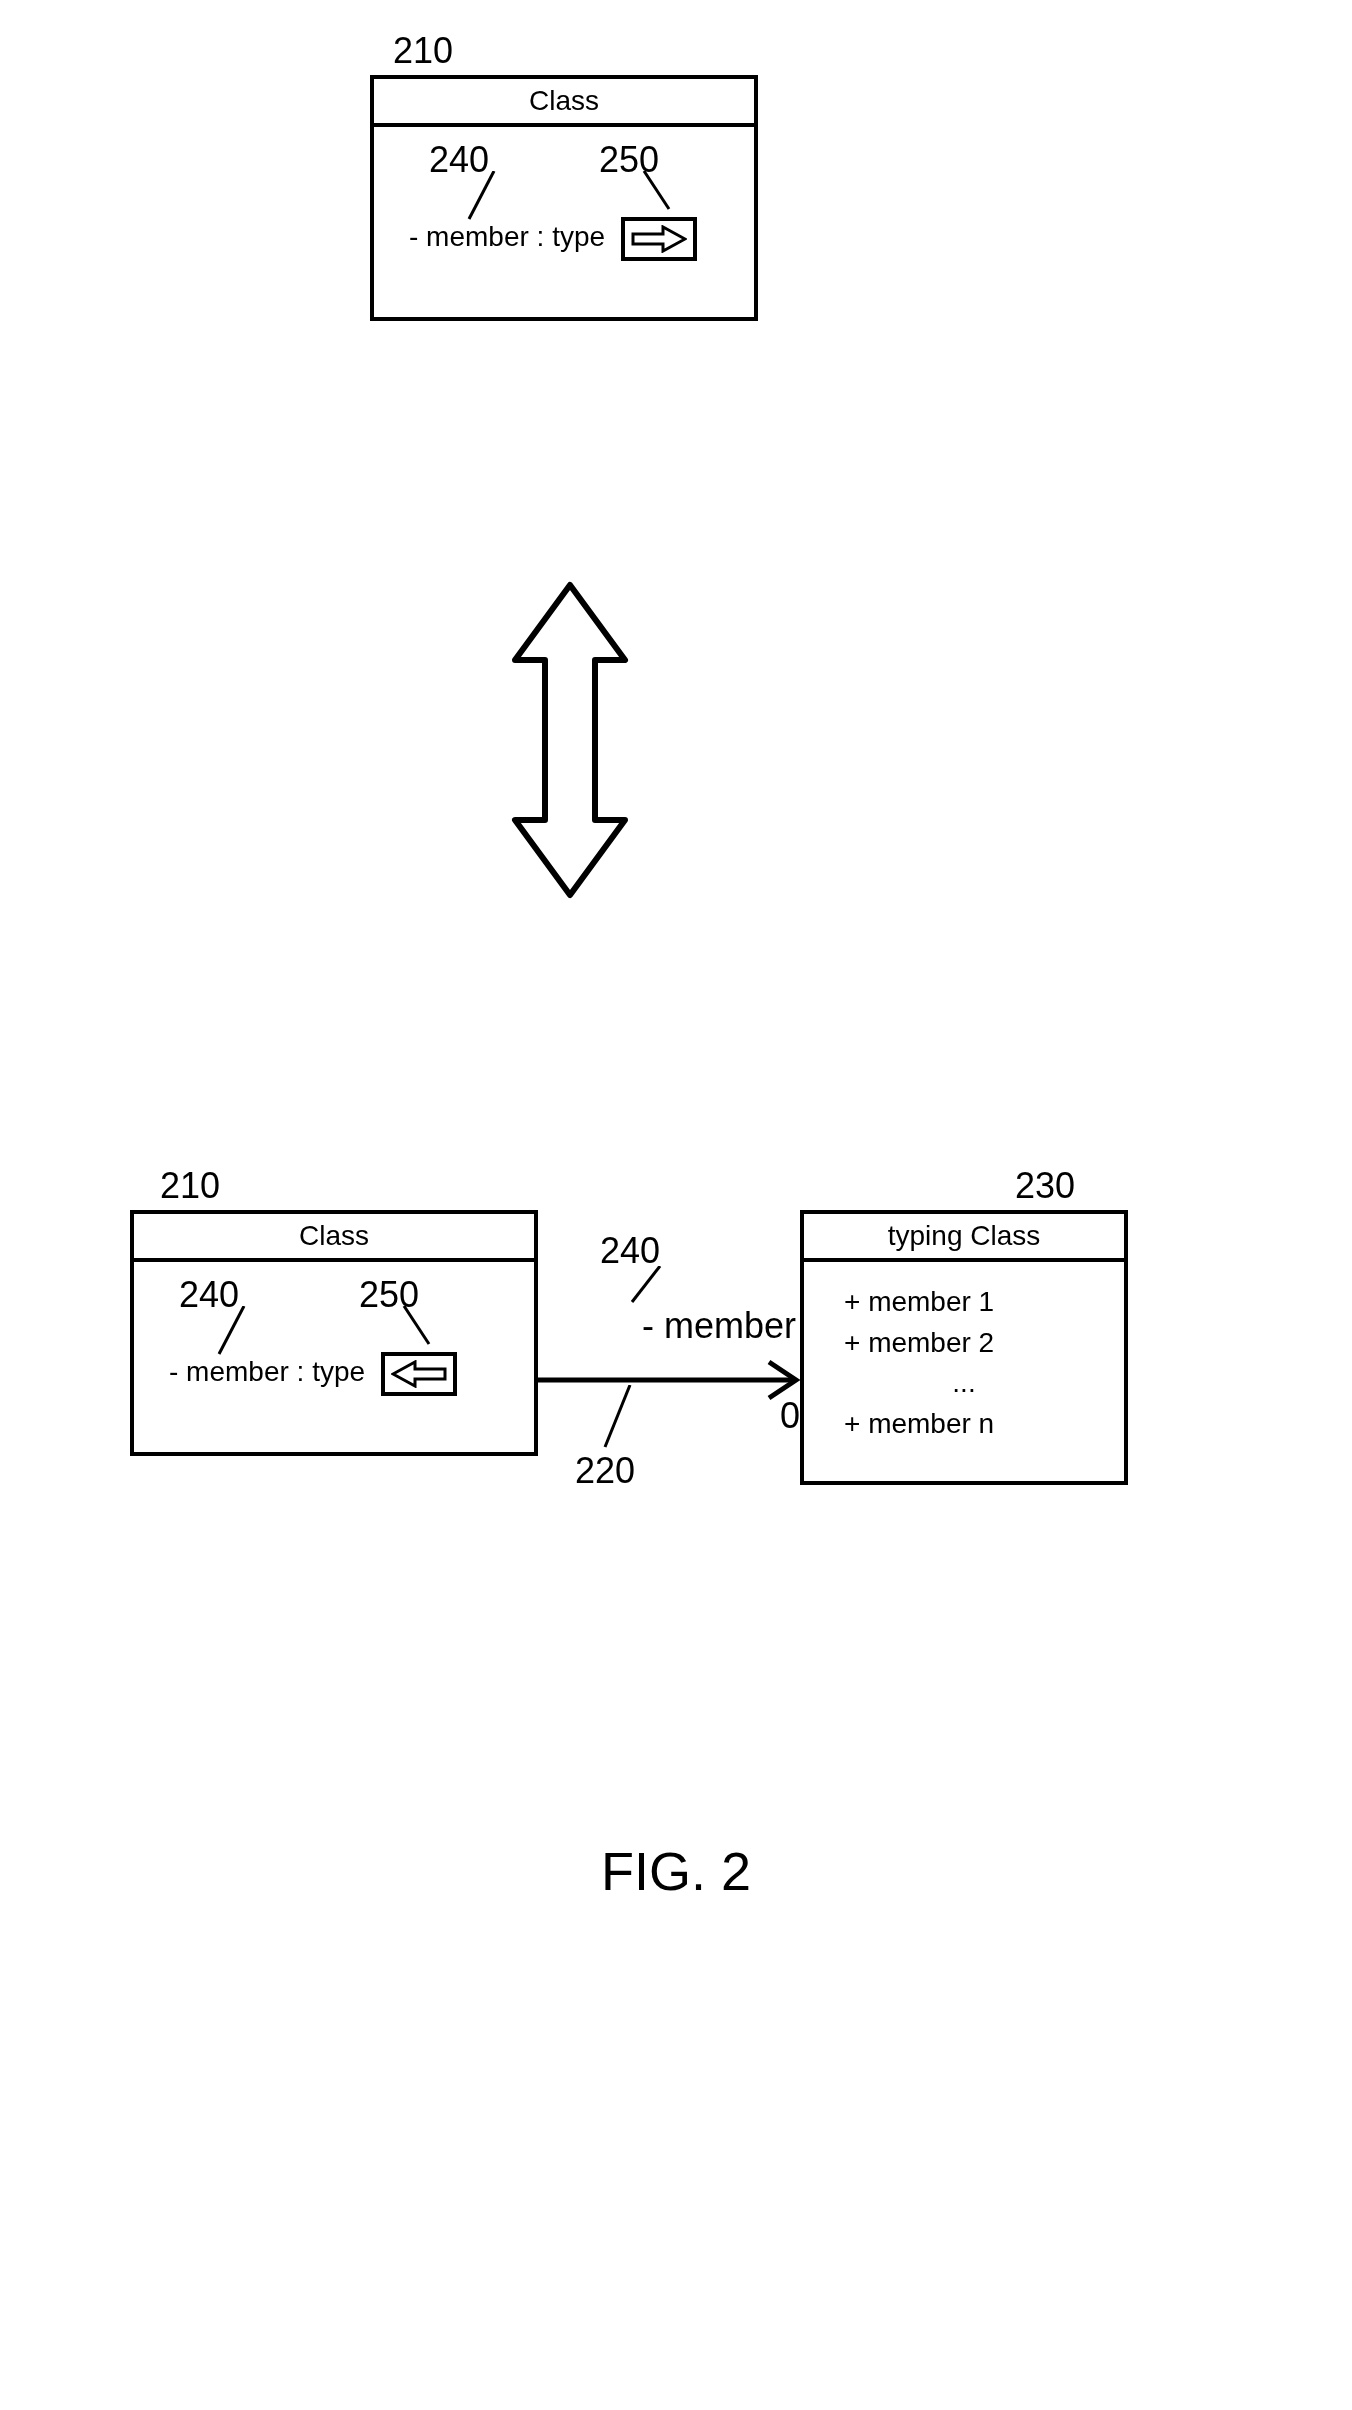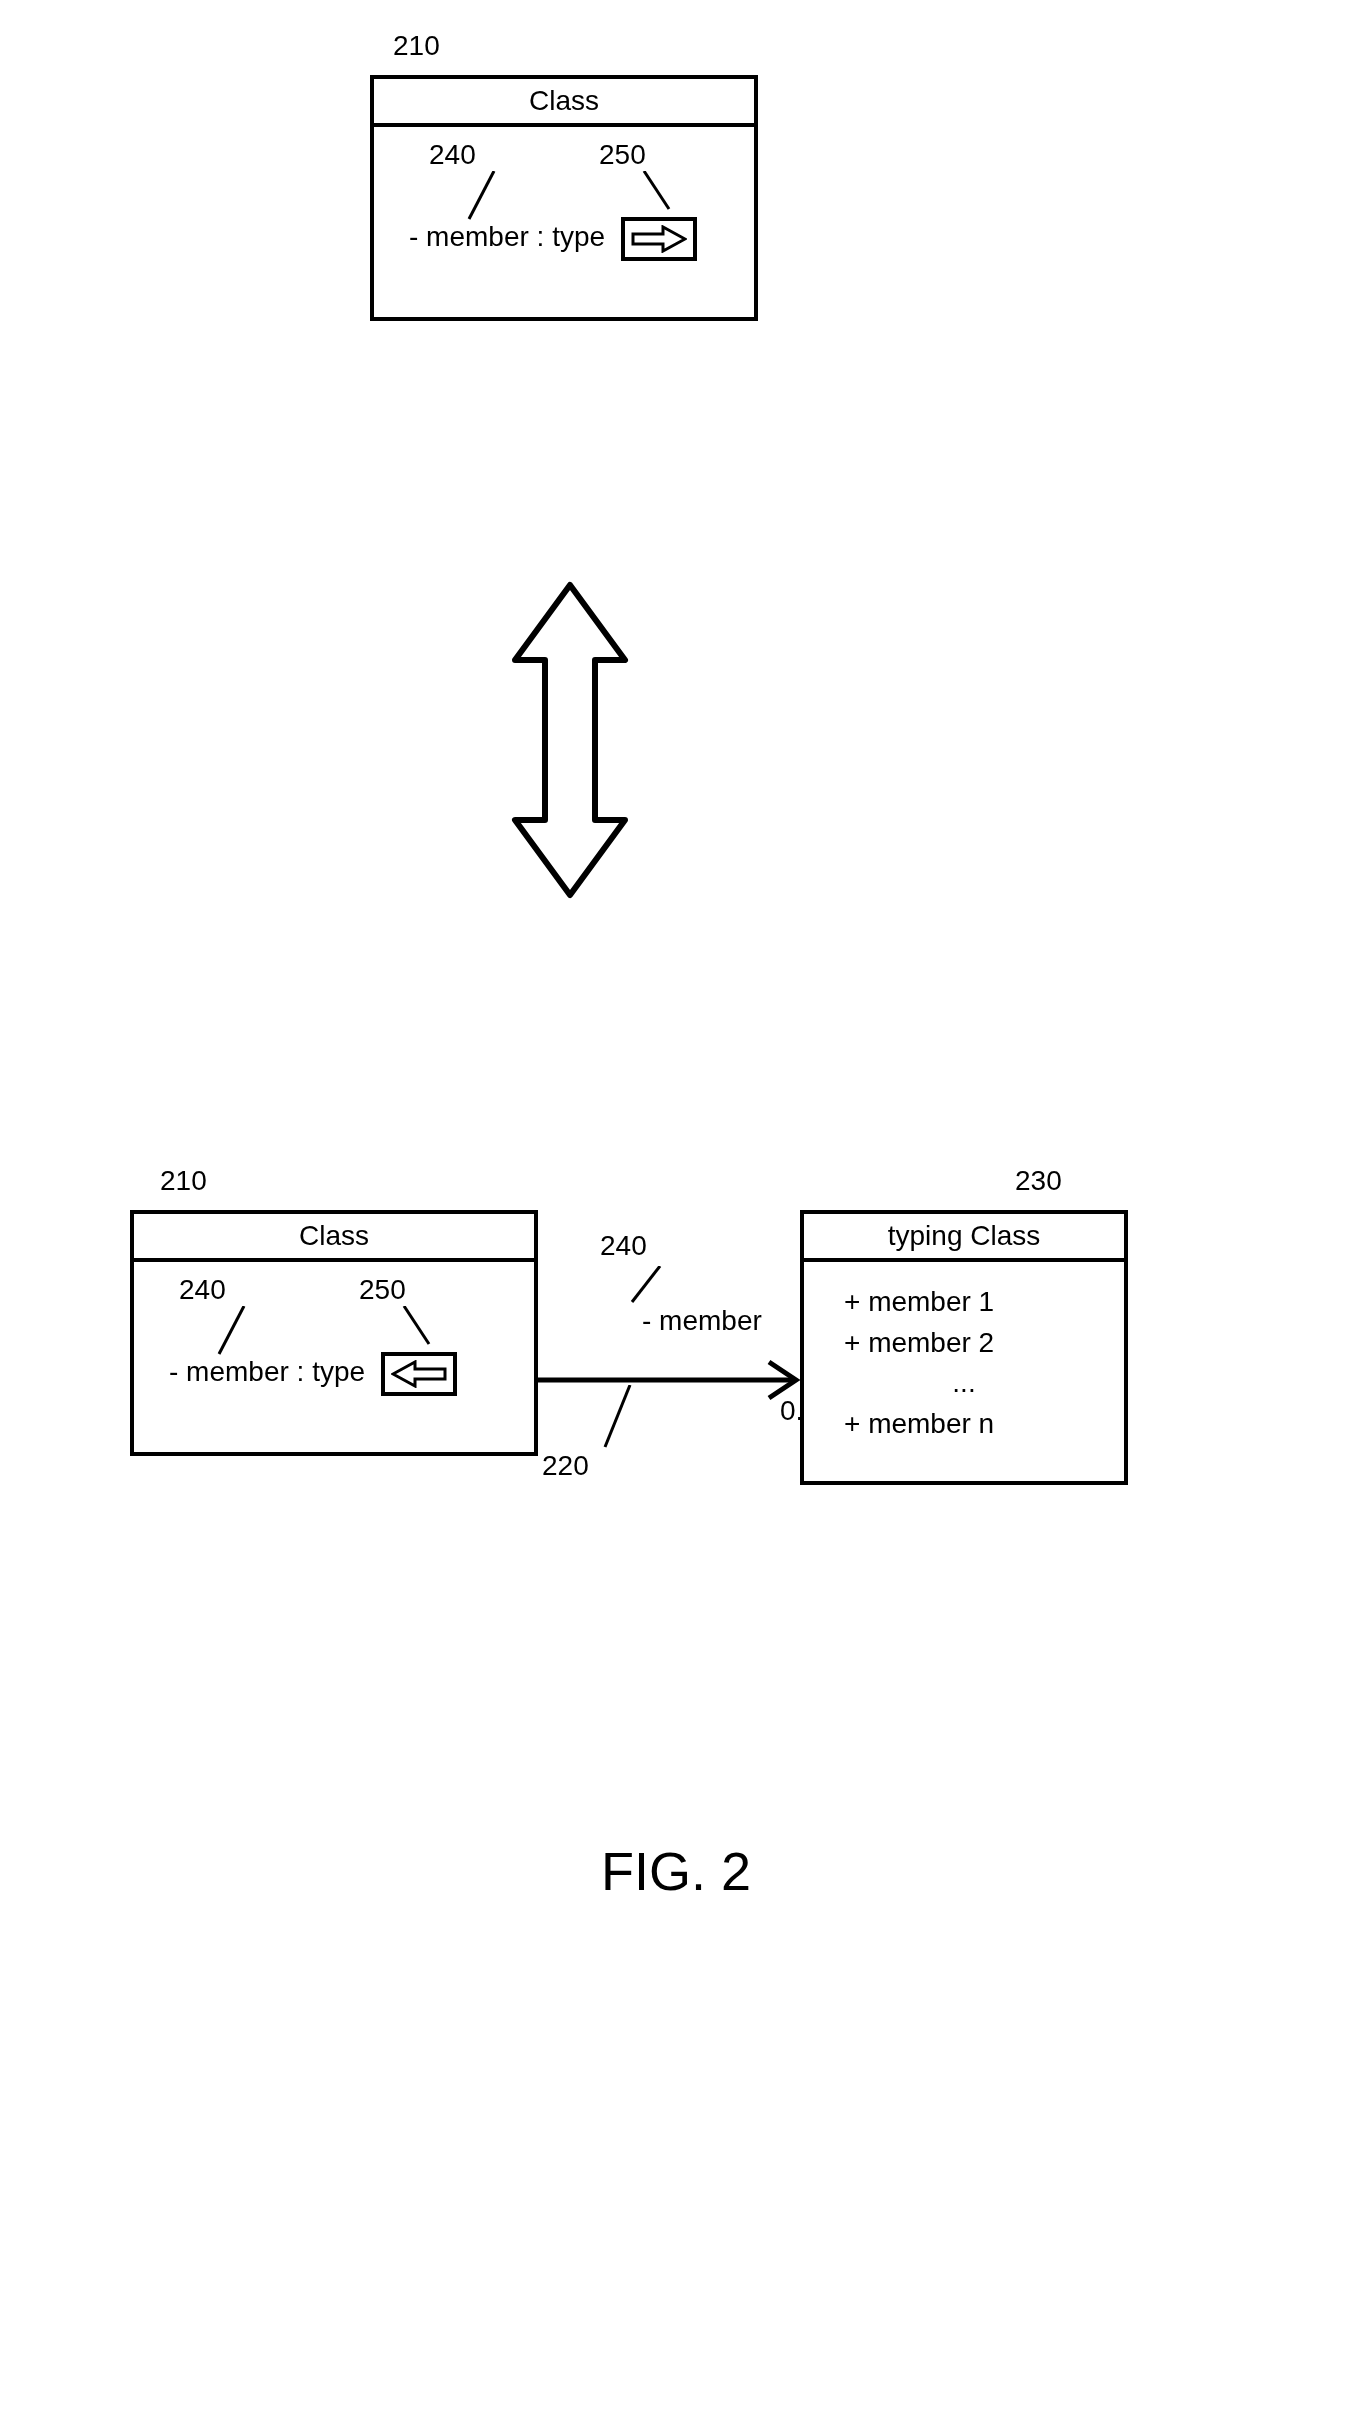--- a/index.html
+++ b/index.html
@@ -28,21 +28,21 @@
   
   .class-body {
     padding: 20px 15px 30px 15px;
     font-size: 28px;
     position: relative;
     min-height: 140px;
   }
   
   .ref-label {
     position: absolute;
-    font-size: 28px;
+    font-size: 36px;
     font-weight: normal;
   }
   
   .member-text {
     font-size: 28px;
   }
   
   .arrow-button {
     display: inline-block;
     border: 4px solid black;
@@ -139,21 +139,21 @@
 
 <div class="ref-label" style="left:600px; top:1230px;">240</div>
 <svg style="position:absolute; left:630px; top:1266px;" width="50" height="40">
   <line x1="30" y1="0" x2="2" y2="36" stroke="black" stroke-width="3"></line>
 </svg>
 
 <div class="ref-label" style="left:642px; top:1305px;">- member</div>
 
 <div class="ref-label" style="left:760px; top:1395px;margin-left:20px;">0..1</div>
 
-<div class="ref-label" style="left:542px; top:1450px;text-align:center;">220</div>
+<div class="ref-label" style="left:575px; top:1450px;text-align:center;">220</div>
 <svg style="position:absolute; left:600px; top:1385px;" width="40" height="65">
   <line x1="30" y1="0" x2="5" y2="62" stroke="black" stroke-width="3"></line>
 </svg>
 
 <div class="ref-label" style="left:1015px; top:1165px;">230</div>
 
 <div class="class-box" style="left:800px; top:1210px; width:320px;">
   <div class="class-title">typing Class</div>
   <div class="class-body" style="padding:20px 10px 37px 10px; min-height:auto;">
     <div class="member-list">

